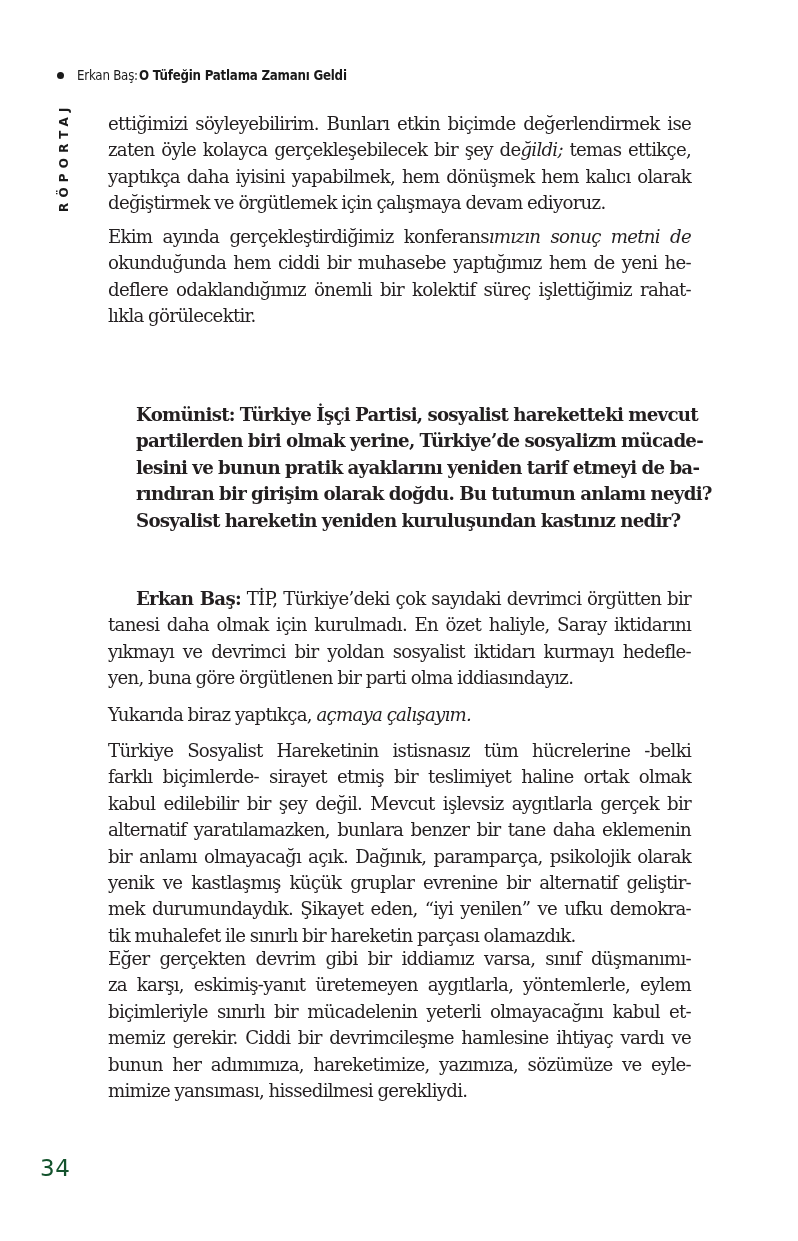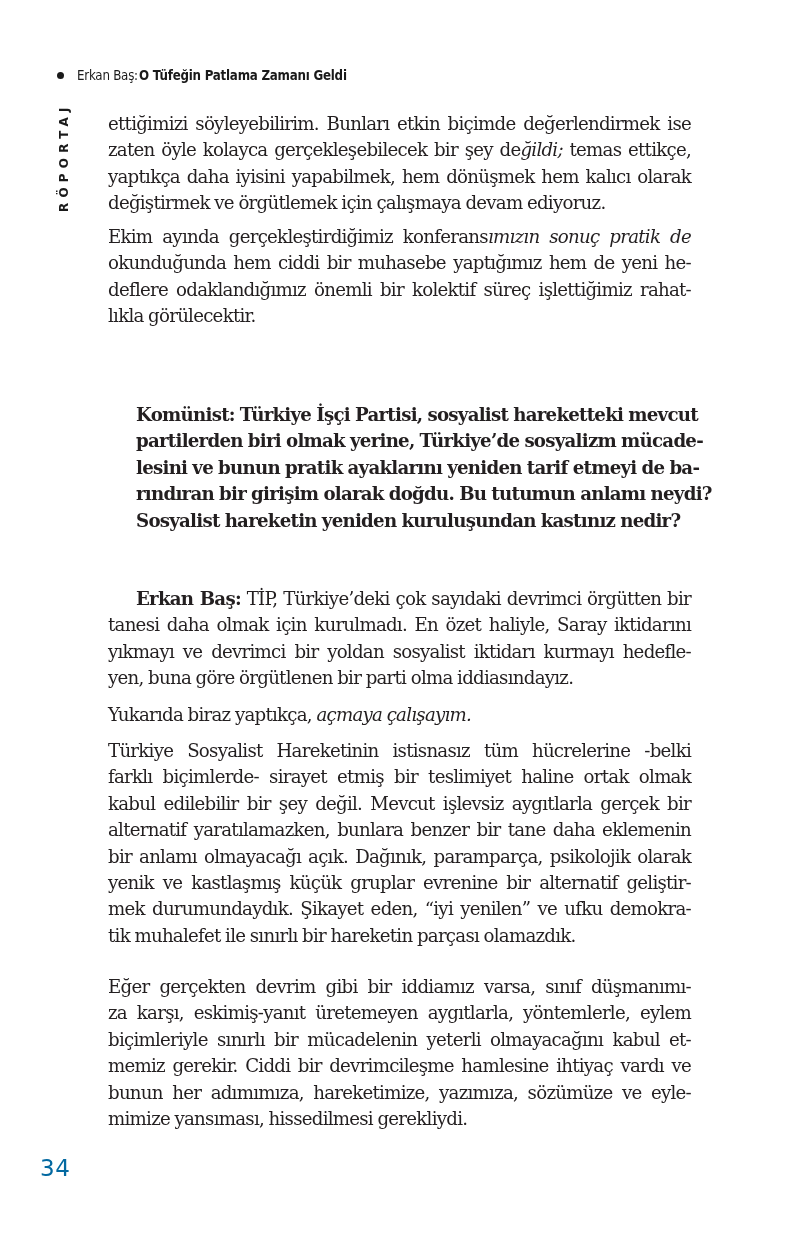--- a/index.html
+++ b/index.html
@@ -9,21 +9,21 @@
   .running-head .author { font-weight: normal; transform: scaleX(0.82); transform-origin: left center; display: inline-block; }
   .running-head .title { font-weight: bold; margin-left: -12px; transform: scaleX(0.82); transform-origin: left center; display: inline-block; }
   .side-label { position: absolute; left: 54px; top: 88px; width: 20px; height: 124px; }
   .side-label span { position: absolute; left: 0; top: 0; width: 124px; height: 20px; transform-origin: 0 0; transform: translate(0, 124px) rotate(-90deg); font-family: "DejaVu Sans", sans-serif; font-weight: bold; font-size: 12px; letter-spacing: 5.2px; color: #1a1a1a; text-align: left; line-height: 20px; white-space: nowrap; }
   .body-text { position: absolute; left: 108px; width: 583px; font-family: "DejaVu Serif", serif; font-size: 18.2px; line-height: 26.4px; color: #231f20; }
   .para { margin: 0; white-space: nowrap; }
   .line { display: block; text-align: justify; text-align-last: justify; letter-spacing: -0.75px; word-spacing: -0.5px; }
   .line.last { text-align-last: left; }
   .bold { font-weight: bold; margin-left: 28px; }
   .it { font-style: italic; }
-  .page-number { position: absolute; left: 40px; top: 1155px; font-family: "DejaVu Sans", sans-serif; font-size: 23px; font-weight: 500; color: #0369a1; letter-spacing: 0.5px; }
+  .page-number { position: absolute; left: 40px; top: 1155px; font-family: "DejaVu Sans", sans-serif; font-size: 23px; font-weight: 500; color: #14532d; letter-spacing: 0.5px; }
 </style>
 </head>
 <body>
 
 <div class="running-head">
   <span class="bullet"></span>
   <span class="author">Erkan Baş:</span>
   <span class="title">O Tüfeğin Patlama Zamanı Geldi</span>
 </div>
 
@@ -35,21 +35,21 @@
   <div class="body-text" style="top:111px">
       <p class="para">
         <span class="line"><span>ettiğimizi söyleyebilirim. Bunları etkin biçimde değerlendirmek ise</span></span>
         <span class="line"><span>zaten öyle kolayca gerçekleşebilecek bir şey de</span><span class="it">ğildi;</span><span> temas ettikçe,</span></span>
         <span class="line"><span>yaptıkça daha iyisini yapabilmek, hem dönüşmek hem kalıcı olarak</span></span>
         <span class="line last"><span>değiştirmek ve örgütlemek için çalışmaya devam ediyoruz.</span></span>
       </p>
     </div>
   <div class="body-text" style="top:224px">
       <p class="para">
-        <span class="line"><span>Ekim ayında gerçekleştirdiğimiz konferans</span><span class="it">ımızın sonuç pratik de</span></span>
+        <span class="line"><span>Ekim ayında gerçekleştirdiğimiz konferans</span><span class="it">ımızın sonuç metni de</span></span>
         <span class="line"><span>okunduğunda hem ciddi bir muhasebe yaptığımız hem de yeni he-</span></span>
         <span class="line"><span>deflere odaklandığımız önemli bir kolektif süreç işlettiğimiz rahat-</span></span>
         <span class="line last"><span>lıkla görülecektir.</span></span>
       </p>
     </div>
   <div class="body-text" style="top:402px">
       <p class="para">
         <span class="line"><span class="bold">Komünist: Türkiye İşçi Partisi, sosyalist hareketteki mevcut</span></span>
         <span class="line"><span class="bold">partilerden biri olmak yerine, Türkiye’de sosyalizm mücade-</span></span>
         <span class="line"><span class="bold">lesini ve bunun pratik ayaklarını yeniden tarif etmeyi de ba-</span></span>
@@ -75,21 +75,21 @@
         <span class="line"><span>Türkiye Sosyalist Hareketinin istisnasız tüm hücrelerine -belki</span></span>
         <span class="line"><span>farklı biçimlerde- sirayet etmiş bir teslimiyet haline ortak olmak</span></span>
         <span class="line"><span>kabul edilebilir bir şey değil. Mevcut işlevsiz aygıtlarla gerçek bir</span></span>
         <span class="line"><span>alternatif yaratılamazken, bunlara benzer bir tane daha eklemenin</span></span>
         <span class="line"><span>bir anlamı olmayacağı açık. Dağınık, paramparça, psikolojik olarak</span></span>
         <span class="line"><span>yenik ve kastlaşmış küçük gruplar evrenine bir alternatif geliştir-</span></span>
         <span class="line"><span>mek durumundaydık. Şikayet eden, “iyi yenilen” ve ufku demokra-</span></span>
         <span class="line last"><span>tik muhalefet ile sınırlı bir hareketin parçası olamazdık.</span></span>
       </p>
     </div>
-  <div class="body-text" style="top:974px">
+  <div class="body-text" style="top:946px">
       <p class="para">
         <span class="line"><span>Eğer gerçekten devrim gibi bir iddiamız varsa, sınıf düşmanımı-</span></span>
         <span class="line"><span>za karşı, eskimiş-yanıt üretemeyen aygıtlarla, yöntemlerle, eylem</span></span>
         <span class="line"><span>biçimleriyle sınırlı bir mücadelenin yeterli olmayacağını kabul et-</span></span>
         <span class="line"><span>memiz gerekir. Ciddi bir devrimcileşme hamlesine ihtiyaç vardı ve</span></span>
         <span class="line"><span>bunun her adımımıza, hareketimize, yazımıza, sözümüze ve eyle-</span></span>
         <span class="line last"><span>mimize yansıması, hissedilmesi gerekliydi.</span></span>
       </p>
     </div>
 </div>

